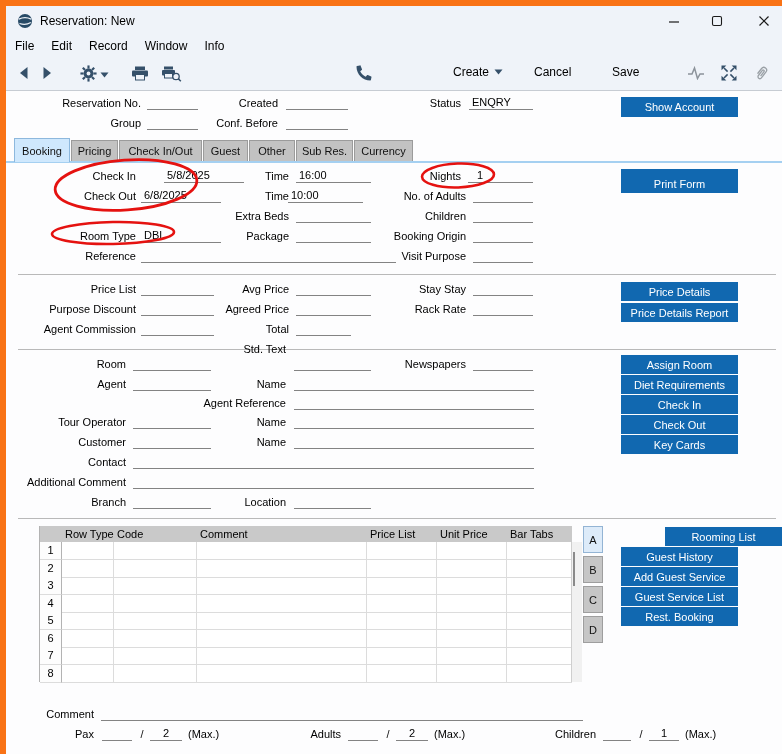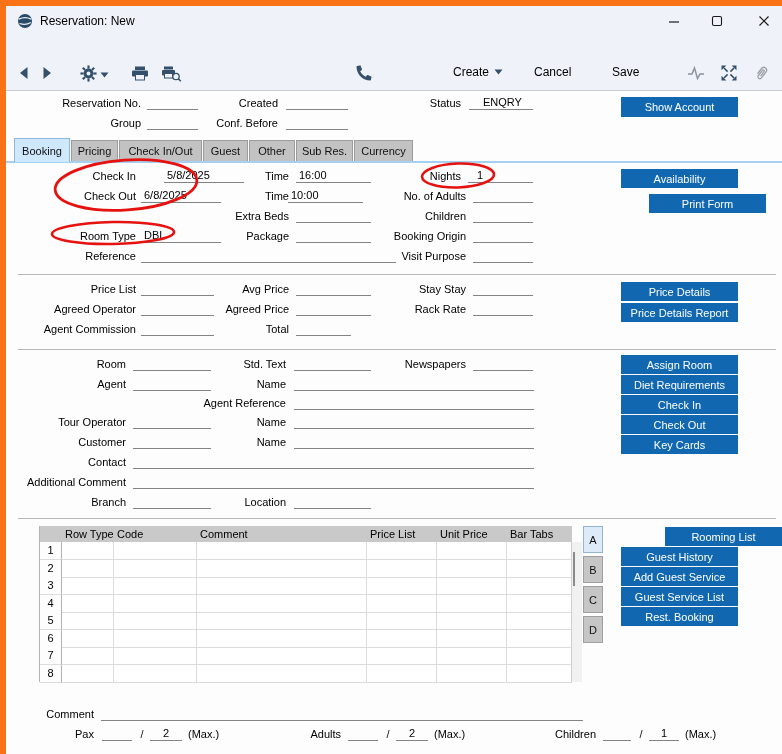--- a/index.html
+++ b/index.html
@@ -59,20 +59,27 @@
         </svg>
     </div>
     <div class="winctl" style="left:743px;">
       <svg width="14" height="14">
         <line x1="2.5" y1="2.5" x2="11.5" y2="11.5" stroke="#1a1a1a" stroke-width="1.2"></line>
         <line x1="11.5" y1="2.5" x2="2.5" y2="11.5" stroke="#1a1a1a" stroke-width="1.2"></line>
       </svg>
     </div>
   </div>
 
+  <div class="menubar">
+    <span>File</span>
+    <span>Edit</span>
+    <span>Record</span>
+    <span>Window</span>
+    <span>Info</span>
+  </div>
 
   <svg class="icon" style="left:12px;top:60px" width="11" height="14">
     <path d="M9.5 1 L2 7 L9.5 13 Z" fill="#35506a"></path>
     </svg>
   <svg class="icon" style="left:36px;top:60px" width="11" height="14">
     <path d="M1.5 1 L9 7 L1.5 13 Z" fill="#35506a"></path>
     </svg>
   <svg class="icon" style="left:74px;top:59px" width="17" height="17" viewBox="0 0 16 16">
     <g fill="#35506a">
       <circle cx="8" cy="8" r="4.6"></circle>
@@ -140,21 +147,21 @@
     </svg>
   <svg class="icon" style="left:748px;top:59px" width="16" height="17">
     <path d="M4.5 10.5 L4.5 4.5 a2.8 2.8 0 0 1 5.6 0 L10.1 12 a1.9 1.9 0 0 1 -3.8 0 L6.3 5.5 a1 1 0 0 1 2 0 L8.3 10.5" stroke="#9aa0a6" stroke-width="1.3" fill="none" stroke-linecap="round" transform="rotate(38 7.5 8.5)"></path>
     </svg>
 
   <div class="lbl" style="left:25px;top:90px;width:110px;">Reservation No.</div>
   <div class="fld" style="left:141px;top:89px;width:51px;"></div>
   <div class="lbl" style="left:182px;top:90px;width:90px;">Created</div>
   <div class="fld" style="left:280px;top:89px;width:62px;"></div>
   <div class="lbl" style="left:355px;top:90px;width:100px;">Status</div>
-  <div class="fld" style="left:463px;top:89px;width:64px;text-align:center;">ENQRY</div>
+  <div class="fld" style="left:463px;top:89px;width:64px;">ENQRY</div>
   <div class="lbl" style="left:25px;top:110px;width:110px;">Group</div>
   <div class="fld" style="left:141px;top:109px;width:51px;"></div>
   <div class="lbl" style="left:182px;top:110px;width:90px;">Conf. Before</div>
   <div class="fld" style="left:280px;top:109px;width:62px;"></div>
   <div class="btn" style="top:91px;height:20px;">Show Account</div>
 
   <div class="tab active" style="left:8px;width:56px;">Booking</div>
   <div class="tab" style="left:65px;width:47px;">Pricing</div>
   <div class="tab" style="left:113px;width:83px;">Check In/Out</div>
   <div class="tab" style="left:197px;width:45px;">Guest</div>
@@ -188,51 +195,51 @@
   <div class="fld" style="left:290px;top:222px;width:75px;"></div>
   <div class="lbl" style="left:355px;top:223px;width:105px;">Booking Origin</div>
   <div class="fld" style="left:467px;top:222px;width:60px;"></div>
 
   <div class="lbl" style="left:20px;top:243px;width:110px;">Reference</div>
   <div class="fld" style="left:135px;top:242px;width:255px;"></div>
   <div class="lbl" style="left:355px;top:243px;width:105px;">Visit Purpose</div>
   <div class="fld" style="left:467px;top:242px;width:60px;"></div>
 
   <div class="btn" style="top:163px;">Availability</div>
-  <div class="btn" style="top:188px;margin-left:28px;">Print Form</div>
+  <div class="btn" style="top:168px;">Print Form</div>
 
   <div class="divider" style="top:268px;"></div>
 
   <div class="lbl" style="left:10px;top:276px;width:120px;">Price List</div>
   <div class="fld" style="left:135px;top:275px;width:73px;"></div>
   <div class="lbl" style="left:180px;top:276px;width:103px;">Avg Price</div>
   <div class="fld" style="left:290px;top:275px;width:75px;"></div>
   <div class="lbl" style="left:355px;top:276px;width:105px;">Stay Stay</div>
   <div class="fld" style="left:467px;top:275px;width:60px;"></div>
 
-  <div class="lbl" style="left:10px;top:296px;width:120px;">Agreed Operator</div>
+  <div class="lbl" style="left:10px;top:296px;width:120px;">Purpose Discount</div>
   <div class="fld" style="left:135px;top:295px;width:73px;"></div>
   <div class="lbl" style="left:180px;top:296px;width:103px;">Agreed Price</div>
   <div class="fld" style="left:290px;top:295px;width:75px;"></div>
   <div class="lbl" style="left:355px;top:296px;width:105px;">Rack Rate</div>
   <div class="fld" style="left:467px;top:295px;width:60px;"></div>
 
   <div class="lbl" style="left:10px;top:316px;width:120px;">Agent Commission</div>
   <div class="fld" style="left:135px;top:315px;width:73px;"></div>
   <div class="lbl" style="left:180px;top:316px;width:103px;">Total</div>
   <div class="fld" style="left:290px;top:315px;width:55px;"></div>
 
   <div class="btn" style="top:276px;">Price Details</div>
   <div class="btn" style="top:297px;">Price Details Report</div>
 
   <div class="divider" style="top:343px;"></div>
 
   <div class="lbl" style="left:10px;top:351px;width:110px;">Room</div>
   <div class="fld" style="left:127px;top:350px;width:78px;"></div>
-  <div class="lbl" style="left:180px;top:351px;width:100px;">Std. Text</div>
+  <div class="lbl" style="left:180px;top:336px;width:100px;">Std. Text</div>
   <div class="fld" style="left:288px;top:350px;width:77px;"></div>
   <div class="lbl" style="left:355px;top:351px;width:105px;">Newspapers</div>
   <div class="fld" style="left:467px;top:350px;width:60px;"></div>
 
   <div class="lbl" style="left:10px;top:371px;width:110px;">Agent</div>
   <div class="fld" style="left:127px;top:370px;width:78px;"></div>
   <div class="lbl" style="left:180px;top:371px;width:100px;">Name</div>
   <div class="fld" style="left:288px;top:370px;width:240px;"></div>
 
   <div class="lbl" style="left:170px;top:390px;width:110px;">Agent Reference</div>

